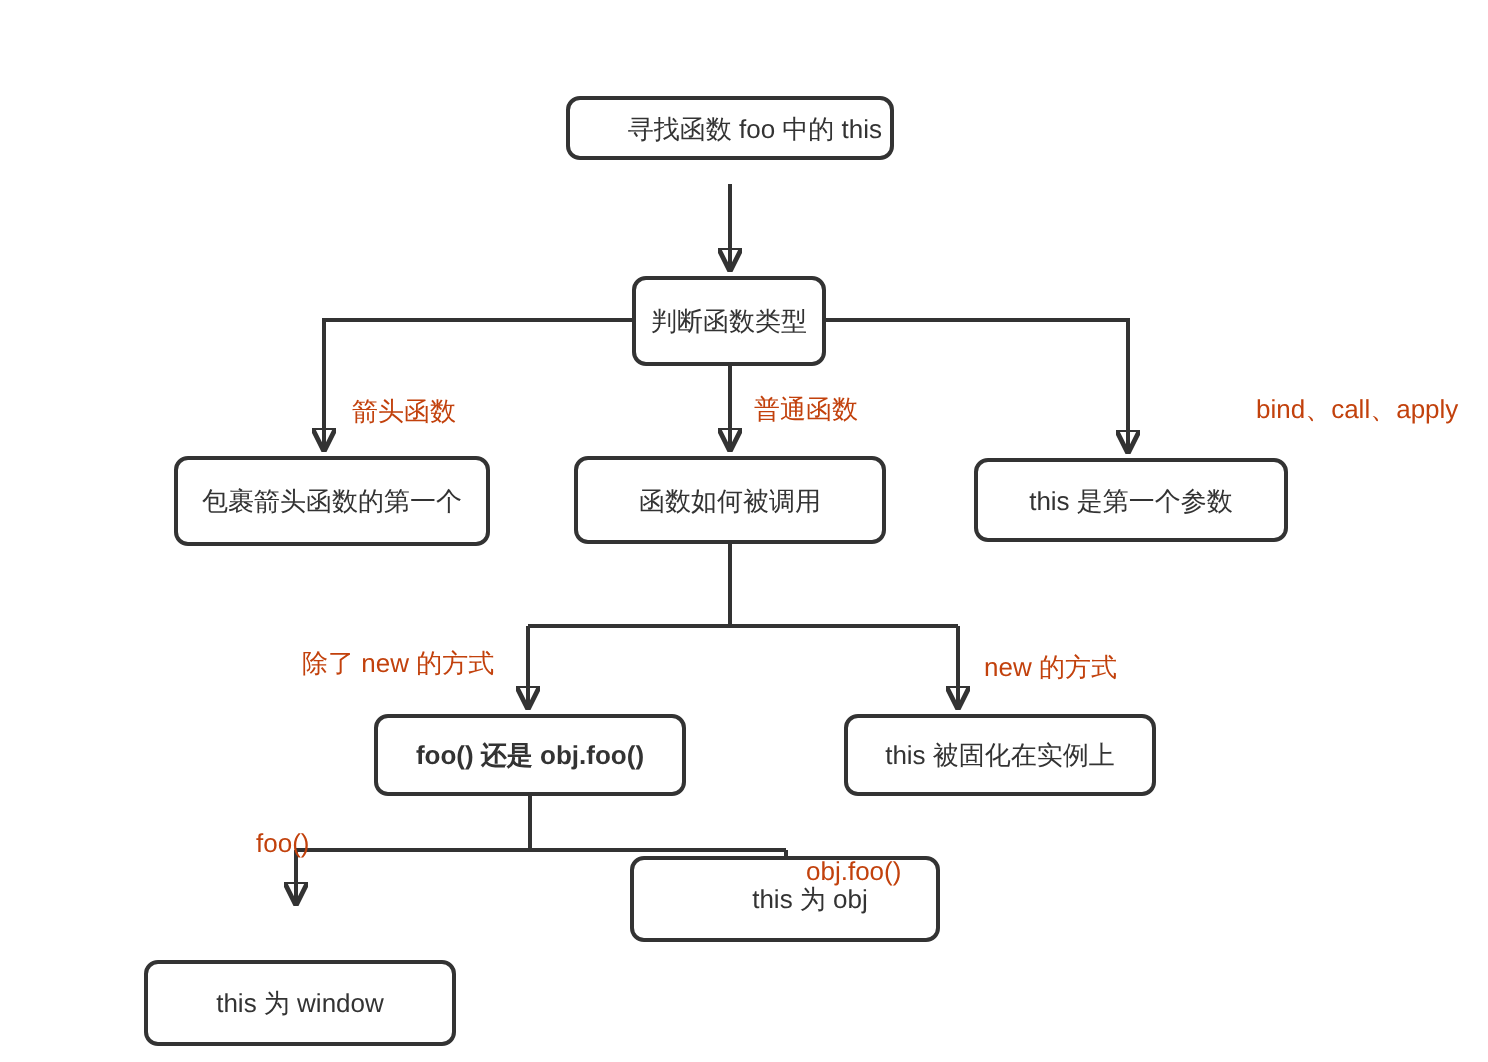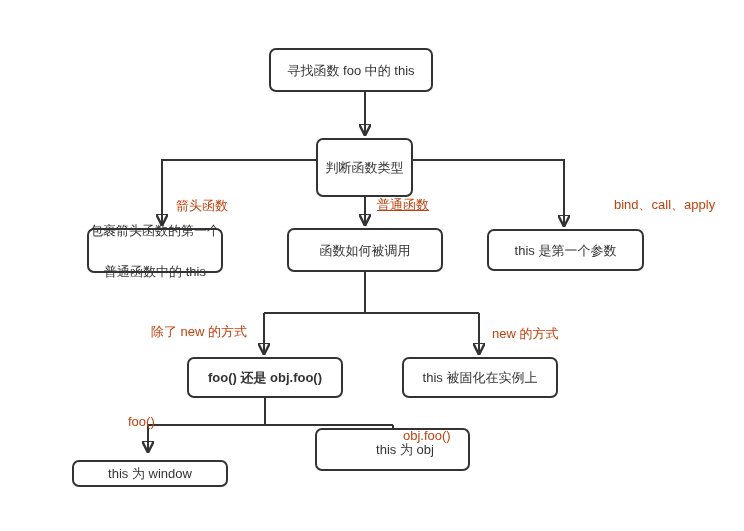--- a/index.html
+++ b/index.html
@@ -46,33 +46,33 @@
     white-space: nowrap;
   }
   .edge-label {
     position: absolute;
     font-size: 13px;
     line-height: 15px;
     color: #c2410c;
     white-space: nowrap;
   }
   
-  #node-find-this        { left: 269px; top: 48px;  width: 164px; height: 44px; }
-  #node-judge-type       { left: 316px; top: 138px; width: 97px;  height: 59px; }
-  #node-arrow-fn-result  { left: 87px;  top: 228px; width: 136px; height: 45px; gap: 24px; }
+  #node-find-this        { left: 283px; top: 48px;  width: 164px; height: 32px; align-items: flex-end; }
+  #node-judge-type       { left: 316px; top: 138px; width: 97px;  height: 45px; }
+  #node-arrow-fn-result  { left: 87px;  top: 228px; width: 158px; height: 45px; gap: 24px; }
   #node-how-called       { left: 287px; top: 228px; width: 156px; height: 44px; }
   #node-first-param      { left: 487px; top: 229px; width: 157px; height: 42px; }
   #node-foo-or-objfoo    { left: 187px; top: 357px; width: 156px; height: 41px; font-weight: bold; }
-  #node-fixed-instance   { left: 402px; top: 357px; width: 156px; height: 41px; }
-  #node-this-window      { left: 72px;  top: 460px; width: 156px; height: 27px; }
+  #node-fixed-instance   { left: 422px; top: 357px; width: 156px; height: 41px; }
+  #node-this-window      { left: 72px;  top: 480px; width: 156px; height: 43px; }
   #node-this-obj         { left: 315px; top: 428px; width: 155px; height: 43px; padding-left: 29px; }
   
   #label-arrow-fn        { left: 176px; top: 198px; }
-  #label-normal-fn       { left: 377px; top: 197px; text-decoration: underline; }
-  #label-bind-call-apply { left: 577px; top: 197px; padding-left: 37px; }
+  #label-normal-fn       { left: 377px; top: 197px; }
+  #label-bind-call-apply { left: 591px; top: 197px; padding-left: 37px; }
   #label-except-new      { left: 151px; top: 324px; }
   #label-new-way         { left: 492px; top: 326px; }
   #label-foo-call        { left: 112px; top: 414px; margin-left: 16px; }
   #label-obj-foo-call    { left: 403px; top: 428px; }
 </style>
 </head>
 <body>
 
 <div class="canvas">
 
@@ -101,21 +101,20 @@
   <div class="node" id="node-find-this">
     <span>寻找函数 foo 中的 this</span>
   </div>
 
   <div class="node" id="node-judge-type">
     <span>判断函数类型</span>
   </div>
 
   <div class="node" id="node-arrow-fn-result">
     <span>包裹箭头函数的第一个</span>
-    <span>普通函数中的 this</span>
   </div>
 
   <div class="node" id="node-first-param">
     <span>this 是第一个参数</span>
   </div>
 
   <div class="node" id="node-how-called">
     <span>函数如何被调用</span>
   </div>
 

